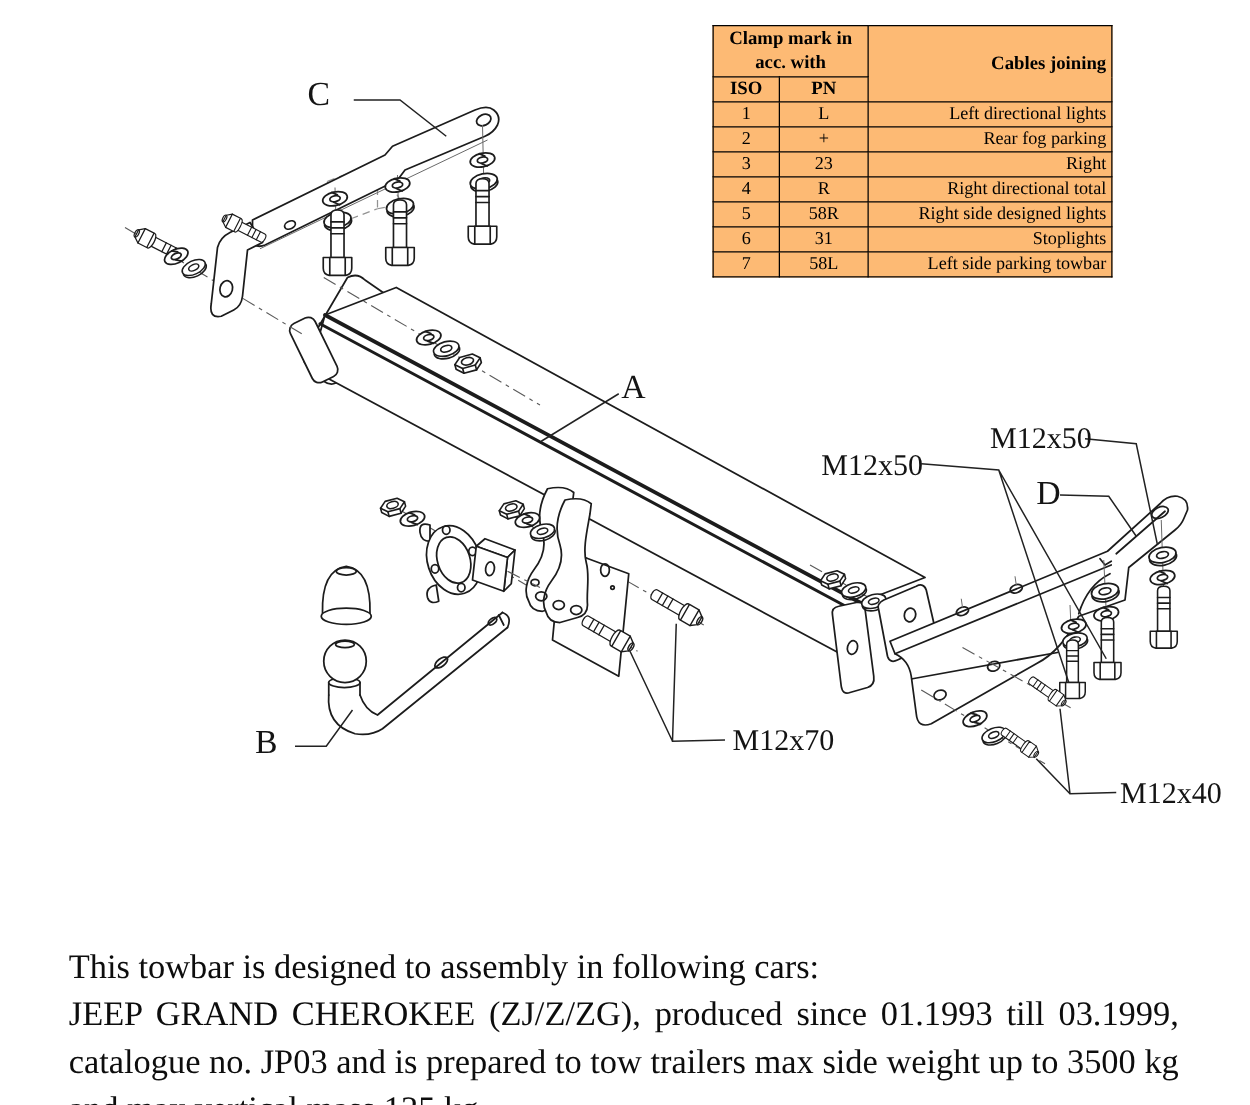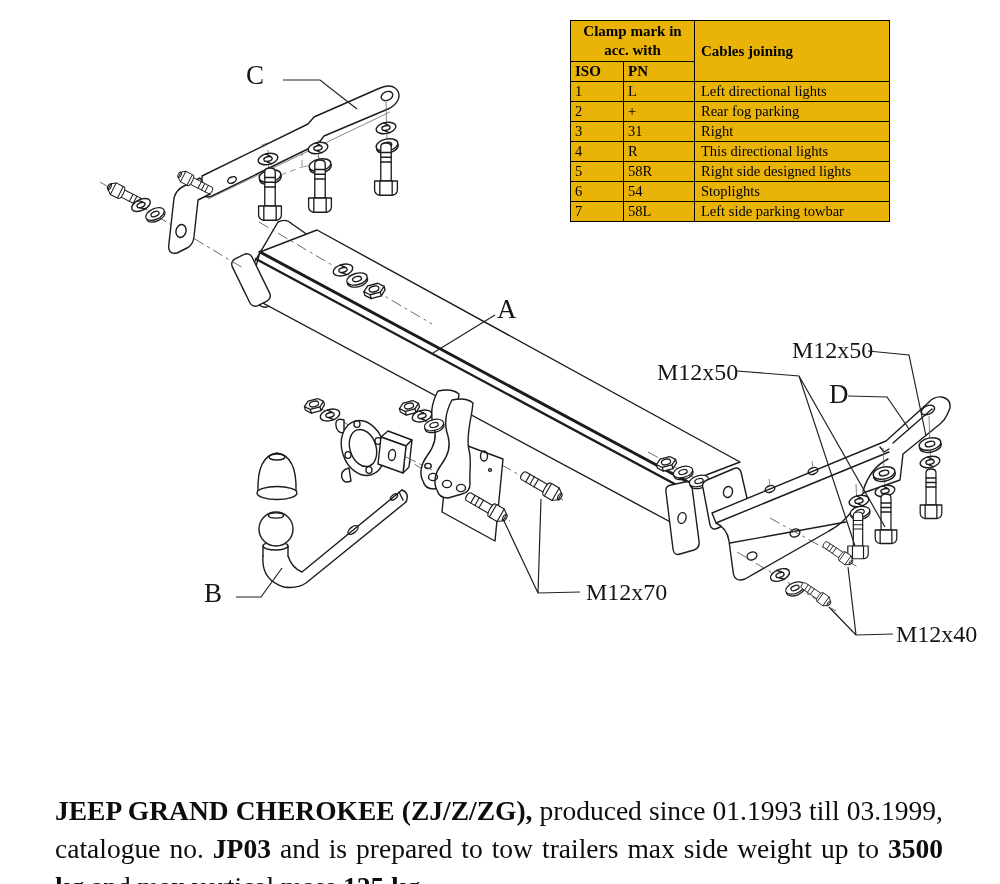--- a/index.html
+++ b/index.html
@@ -12,32 +12,32 @@
   .heavy{stroke-width:3;}
   .heavy2{stroke-width:2.4;}
   .axis{stroke:#5a5a5a;stroke-width:0.9;stroke-dasharray:11 4 3 4;fill:none;}
   .thin{stroke:#6a6a6a;stroke-width:0.8;fill:none;}
   .dash{stroke:#929292;stroke-width:1;stroke-dasharray:6 4;fill:none;}
   .lead{stroke:#222;stroke-width:1.2;fill:none;}
   text.lbl{font-family:"Liberation Serif",serif;font-size:27px;fill:#141414;stroke:none;}
   text.lbl2{font-family:"Liberation Serif",serif;font-size:24px;fill:#141414;stroke:none;}
   
   #clamp-table{position:absolute;left:570px;top:20px;border-collapse:collapse;
-      font-family:"Liberation Serif",serif;font-size:14.5px;color:#000;background:#eab308;}
+      font-family:"Liberation Serif",serif;font-size:14.5px;color:#000;background:#fdba74;}
   #clamp-table td{border:1.6px solid #000;padding:0 4px;height:19px;line-height:19px;}
   #clamp-table td.hdr{font-weight:bold;text-align:center;font-size:15px;}
-  #clamp-table td.iso,#clamp-table td.pn{text-align:left;width:44px;}
+  #clamp-table td.iso,#clamp-table td.pn{text-align:center;width:44px;}
   #clamp-table td.pn{width:62px;font-family:Liberation Serif, serif;}
   #clamp-table td.clampspan{height:40px;line-height:19px;}
-  #clamp-table td.cables{width:184px;text-align:left;padding-left:6px;}
+  #clamp-table td.cables{width:184px;text-align:right;padding-left:6px;}
   
   #description{position:absolute;left:55px;top:726px;width:888px;
       font-family:"Liberation Serif",serif;font-size:27.5px;line-height:38px;
       text-align:justify;color:#0d0d0d;}
-  #description b{font-weight:bold;}
+  #description b{font-weight:normal;}
 </style>
 </head>
 <body>
 
 <div id="page">
 
   <svg id="diagram" width="1000" height="720" viewBox="0 0 1000 720">
     <defs>
 
       <g id="vbolt">
@@ -258,62 +258,62 @@
       <text class="lbl2" x="792" y="358">M12x50</text>
       <text class="lbl2" x="586" y="600">M12x70</text>
       <text class="lbl2" x="896" y="642">M12x40</text>
     </g>
   </svg>
 
   <table id="clamp-table">
     <tbody>
       <tr>
         <td class="hdr clampspan" colspan="2">Clamp mark in acc. with</td>
-        <td class="hdr cables" rowspan="2" style="text-align:left;">Cables joining</td>
+        <td class="hdr cables" rowspan="2" style="text-align:right;">Cables joining</td>
       </tr>
       <tr>
         <td class="hdr iso">ISO</td>
         <td class="hdr pn">PN</td>
       </tr>
       <tr>
         <td class="iso">1</td>
         <td class="pn">L</td>
         <td class="cables">Left directional lights</td>
       </tr>
       <tr>
         <td class="iso">2</td>
         <td class="pn">+</td>
         <td class="cables">Rear fog parking</td>
       </tr>
       <tr>
         <td class="iso">3</td>
-        <td class="pn">31</td>
+        <td class="pn">23</td>
         <td class="cables">Right</td>
       </tr>
       <tr>
         <td class="iso">4</td>
         <td class="pn">R</td>
-        <td class="cables">This directional lights</td>
+        <td class="cables">Right directional total</td>
       </tr>
       <tr>
         <td class="iso">5</td>
         <td class="pn">58R</td>
         <td class="cables">Right side designed lights</td>
       </tr>
       <tr>
         <td class="iso">6</td>
-        <td class="pn">54</td>
+        <td class="pn">31</td>
         <td class="cables">Stoplights</td>
       </tr>
       <tr>
         <td class="iso">7</td>
         <td class="pn">58L</td>
         <td class="cables">Left side parking towbar</td>
       </tr>
     </tbody>
   </table>
 
   <p id="description">
-    <br>
+    <span>This towbar is designed to assembly in following cars:</span><br>
     <b>JEEP GRAND CHEROKEE (ZJ/Z/ZG),</b><span> produced since 01.1993 till 03.1999, catalogue no. </span><b>JP03</b><span> and is prepared to tow trailers max side weight up to </span><b>3500 kg</b><span> and max vertical mass </span><b>125 kg.</b>
   </p>
 
 </div>
 
 </body></html>

